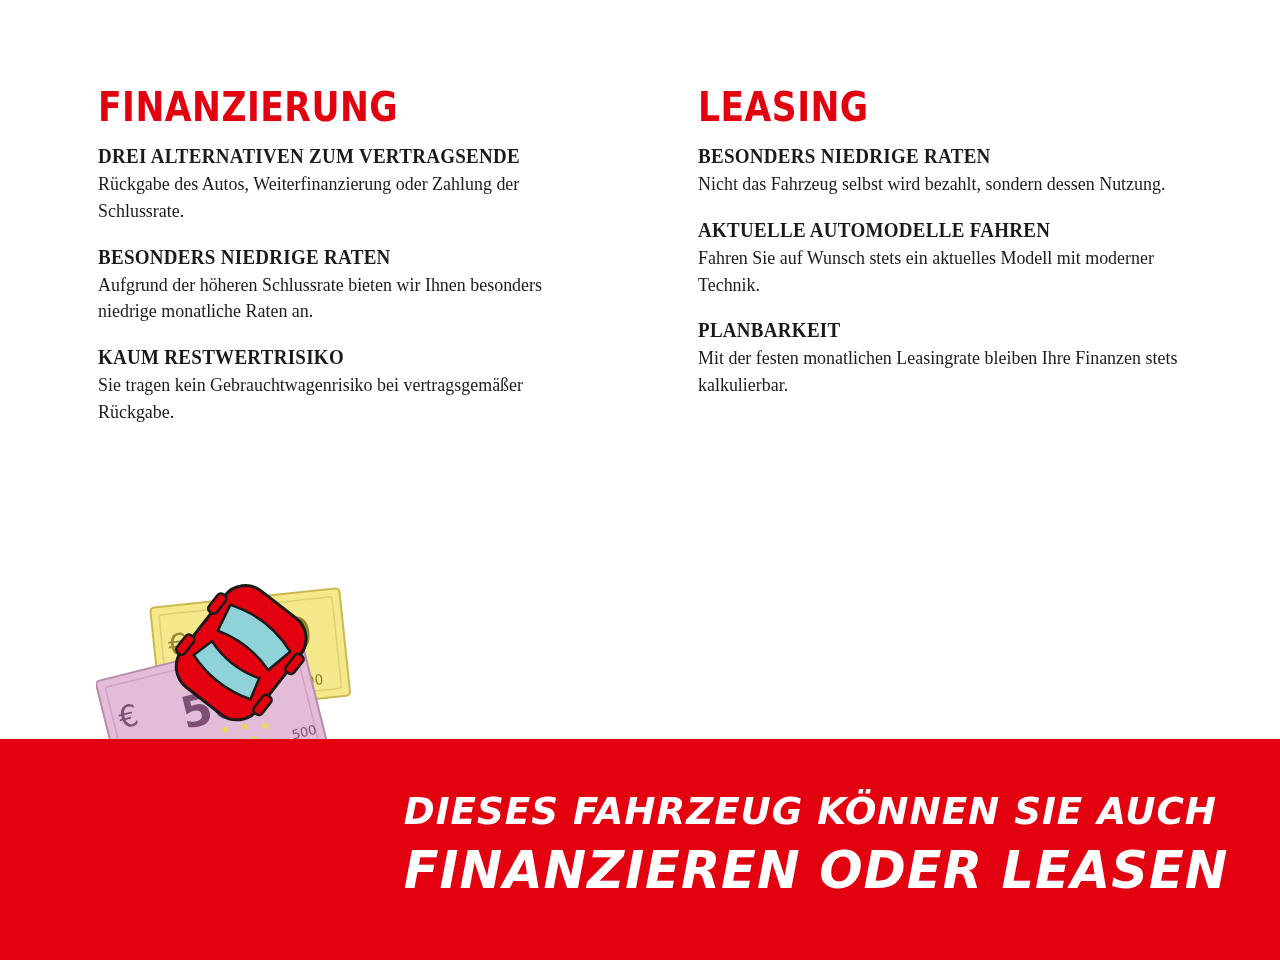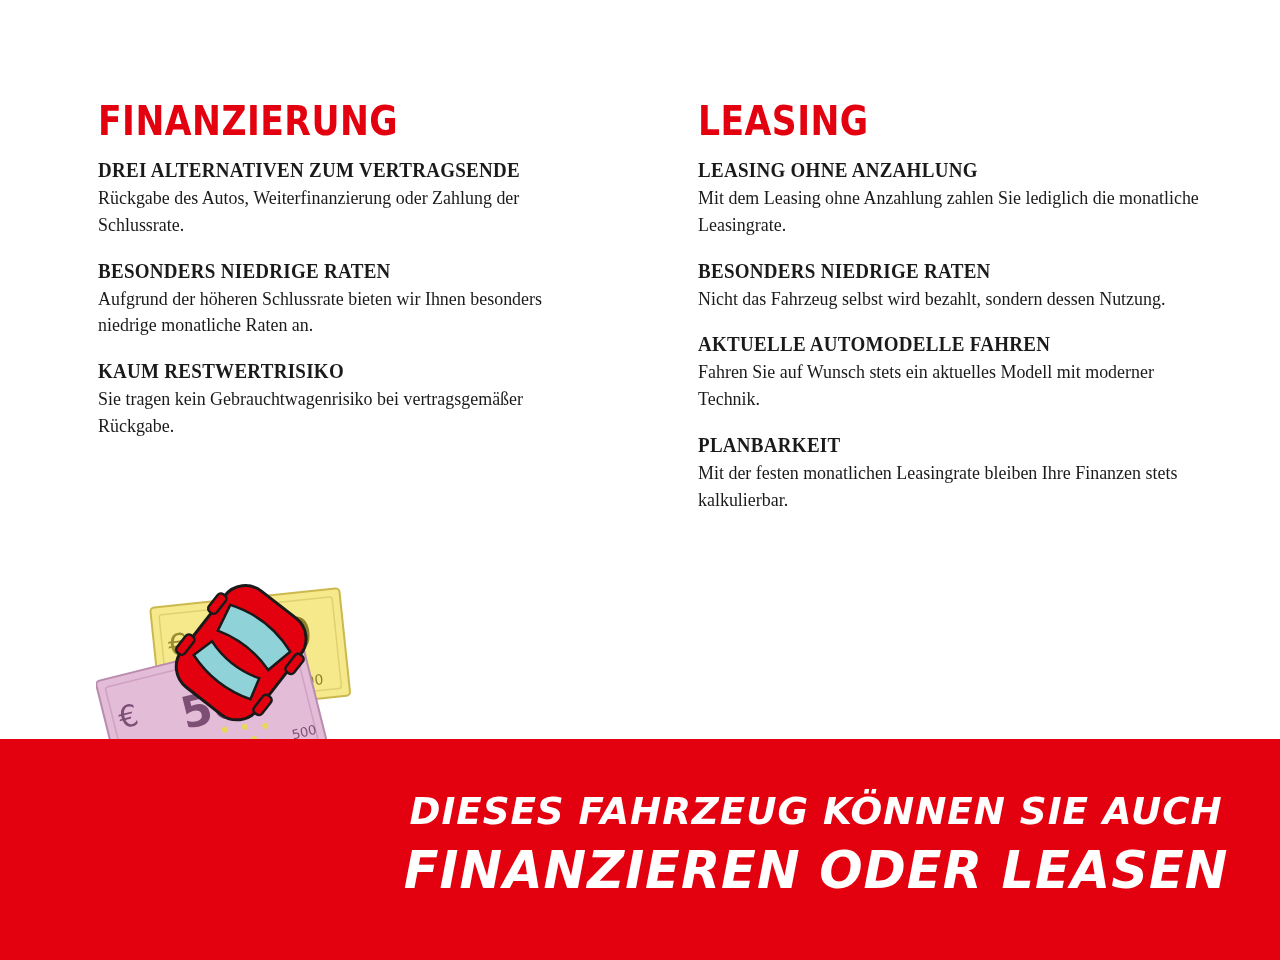--- a/index.html
+++ b/index.html
@@ -19,21 +19,21 @@
     position: relative;
     width: 1280px;
     height: 960px;
     background: #ffffff;
     overflow: hidden;
   }
 
   
   .columns {
     position: absolute;
-    top: 100px;
+    top: 86px;
     left: 0;
     width: 1280px;
     display: flex;
     gap: 0;
   }
   .column {
     box-sizing: border-box;
   }
   .column.left {
     width: 600px;
@@ -107,21 +107,21 @@
     bottom: 0;
     width: 1280px;
     height: 221px;
     background: #e3000f;
     overflow: hidden;
   }
   .banner-inner {
     position: absolute;
     right: 52px;
     top: 52px;
-    text-align: center;
+    text-align: left;
     color: #ffffff;
   }
   .banner-line1 {
     font-size: 38px;
     font-weight: bold;
     letter-spacing: 1px;
     text-transform: uppercase;
     font-style: italic;
     line-height: 1.1;
     margin: 0 0 10px 0;
@@ -163,24 +163,20 @@
 
       <div class="block">
         <p class="block-head">KAUM RESTWERTRISIKO</p>
         <p class="block-body">Sie tragen kein Gebrauchtwagenrisiko bei vertragsgemäßer Rückgabe.</p>
       </div>
     </div>
 
     <div class="column right">
       <h2 class="col-title">Leasing</h2>
 
-      <div class="block">
-        <p class="block-head">LEASING OHNE ANZAHLUNG</p>
-        <p class="block-body">Mit dem Leasing ohne Anzahlung zahlen Sie lediglich die monatliche Leasingrate.</p>
-      </div>
 
       <div class="block">
         <p class="block-head">BESONDERS NIEDRIGE RATEN</p>
         <p class="block-body">Nicht das Fahrzeug selbst wird bezahlt, sondern dessen Nutzung.</p>
       </div>
 
       <div class="block">
         <p class="block-head">AKTUELLE AUTOMODELLE FAHREN</p>
         <p class="block-body">Fahren Sie auf Wunsch stets ein aktuelles Modell mit moderner Technik.</p>
       </div>

